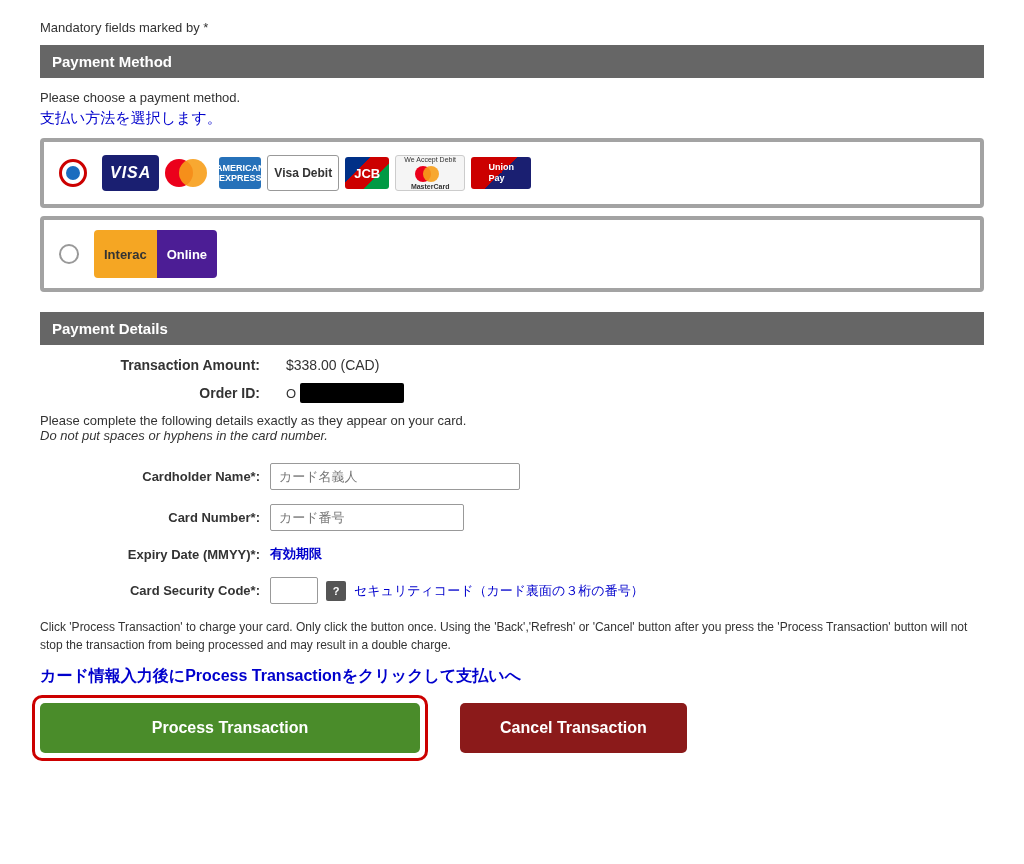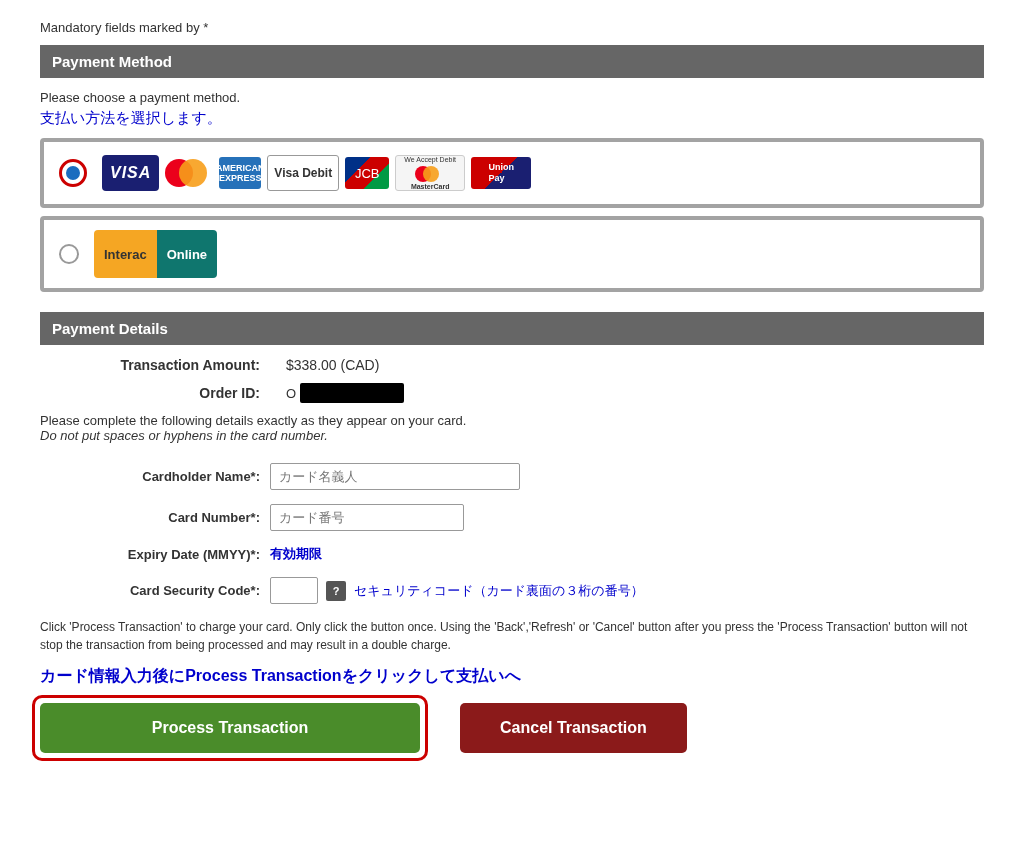--- a/index.html
+++ b/index.html
@@ -162,21 +162,21 @@
       color: #333;
       border: 1px solid #999;
       padding: 4px 6px;
       border-radius: 3px;
     }
 
     
     .logo-jcb {
       background: linear-gradient(135deg, #003087 33%, #cc0000 33%, #cc0000 66%, #009a44 66%);
       color: #fff;
-      font-weight: normal;
+      font-weight: bold;
       font-size: 13px;
       padding: 4px 22px;
       border-radius: 3px;
       width: 38px;
       height: 32px;
       display: flex;
       align-items: center;
       justify-content: center;
     }
 
@@ -240,21 +240,21 @@
       background: #f5a623;
       color: #333;
       font-weight: bold;
       font-size: 13px;
       padding: 8px 10px;
       height: 48px;
       display: flex;
       align-items: center;
     }
     .logo-interac .interac-right {
-      background: #0f766e;
+      background: #4c1d95;
       color: #fff;
       font-weight: bold;
       font-size: 13px;
       padding: 8px 10px;
       height: 48px;
       display: flex;
       align-items: center;
     }
 
     .payment-details-section {

